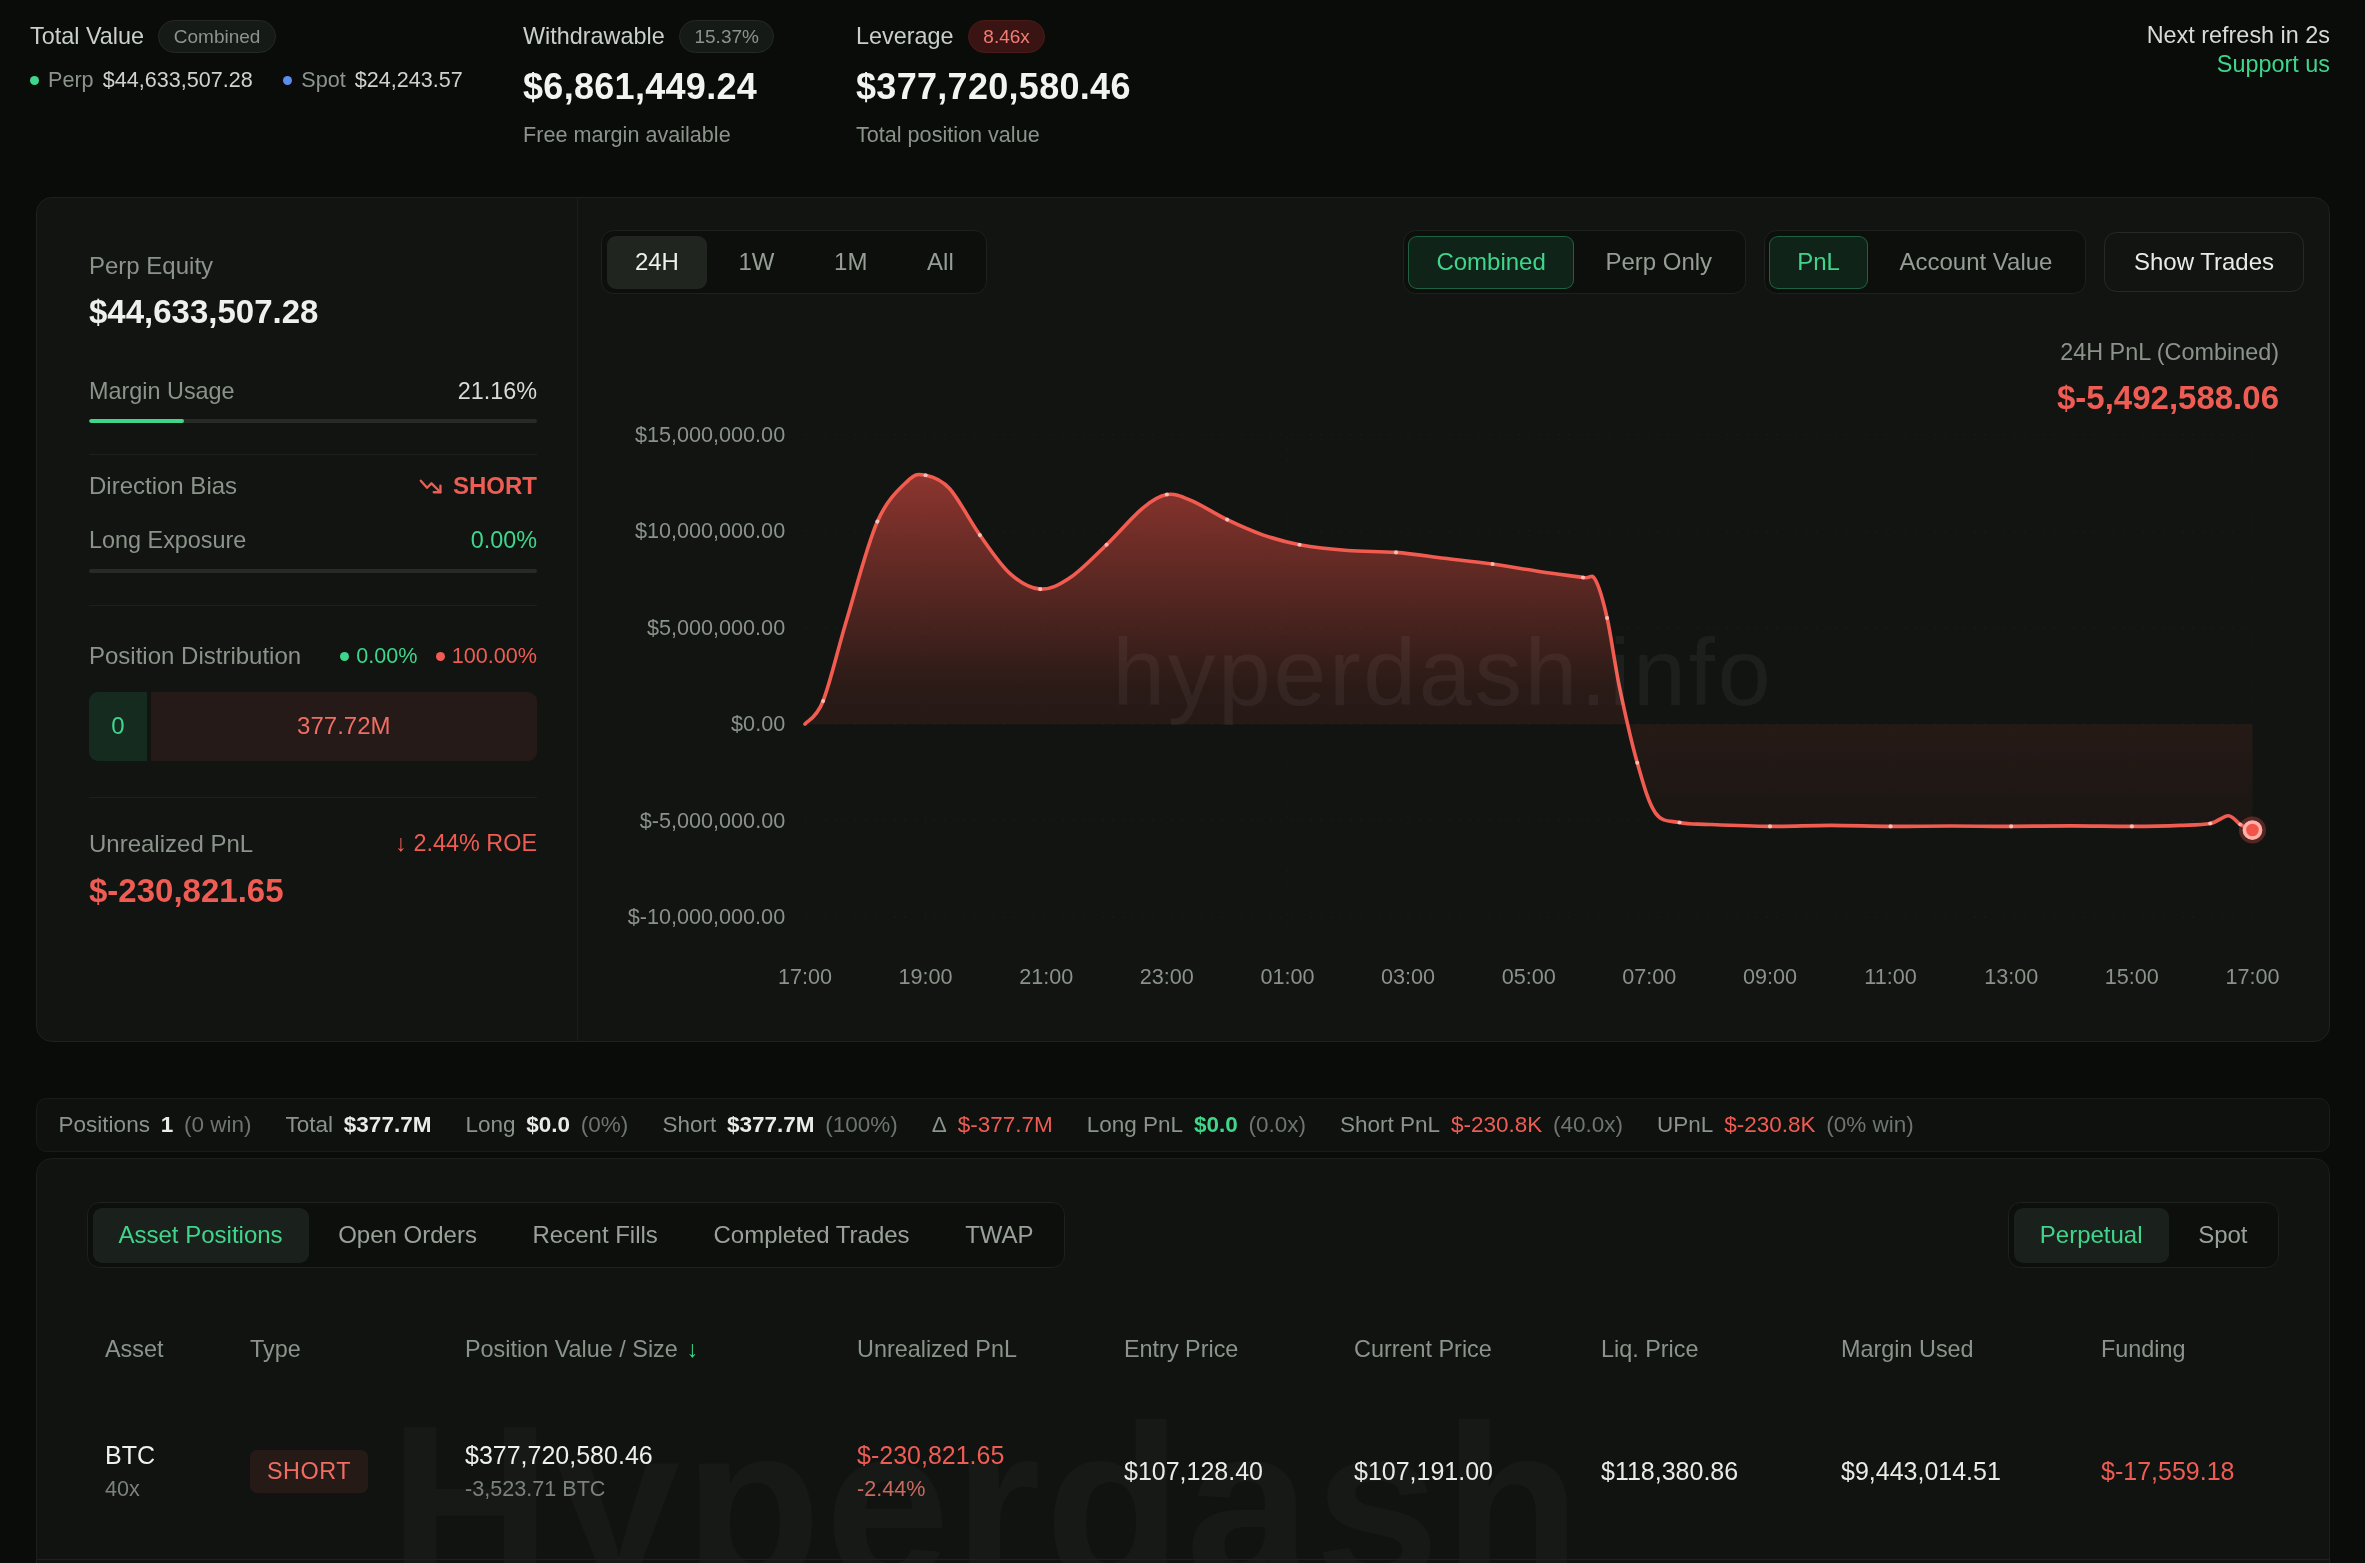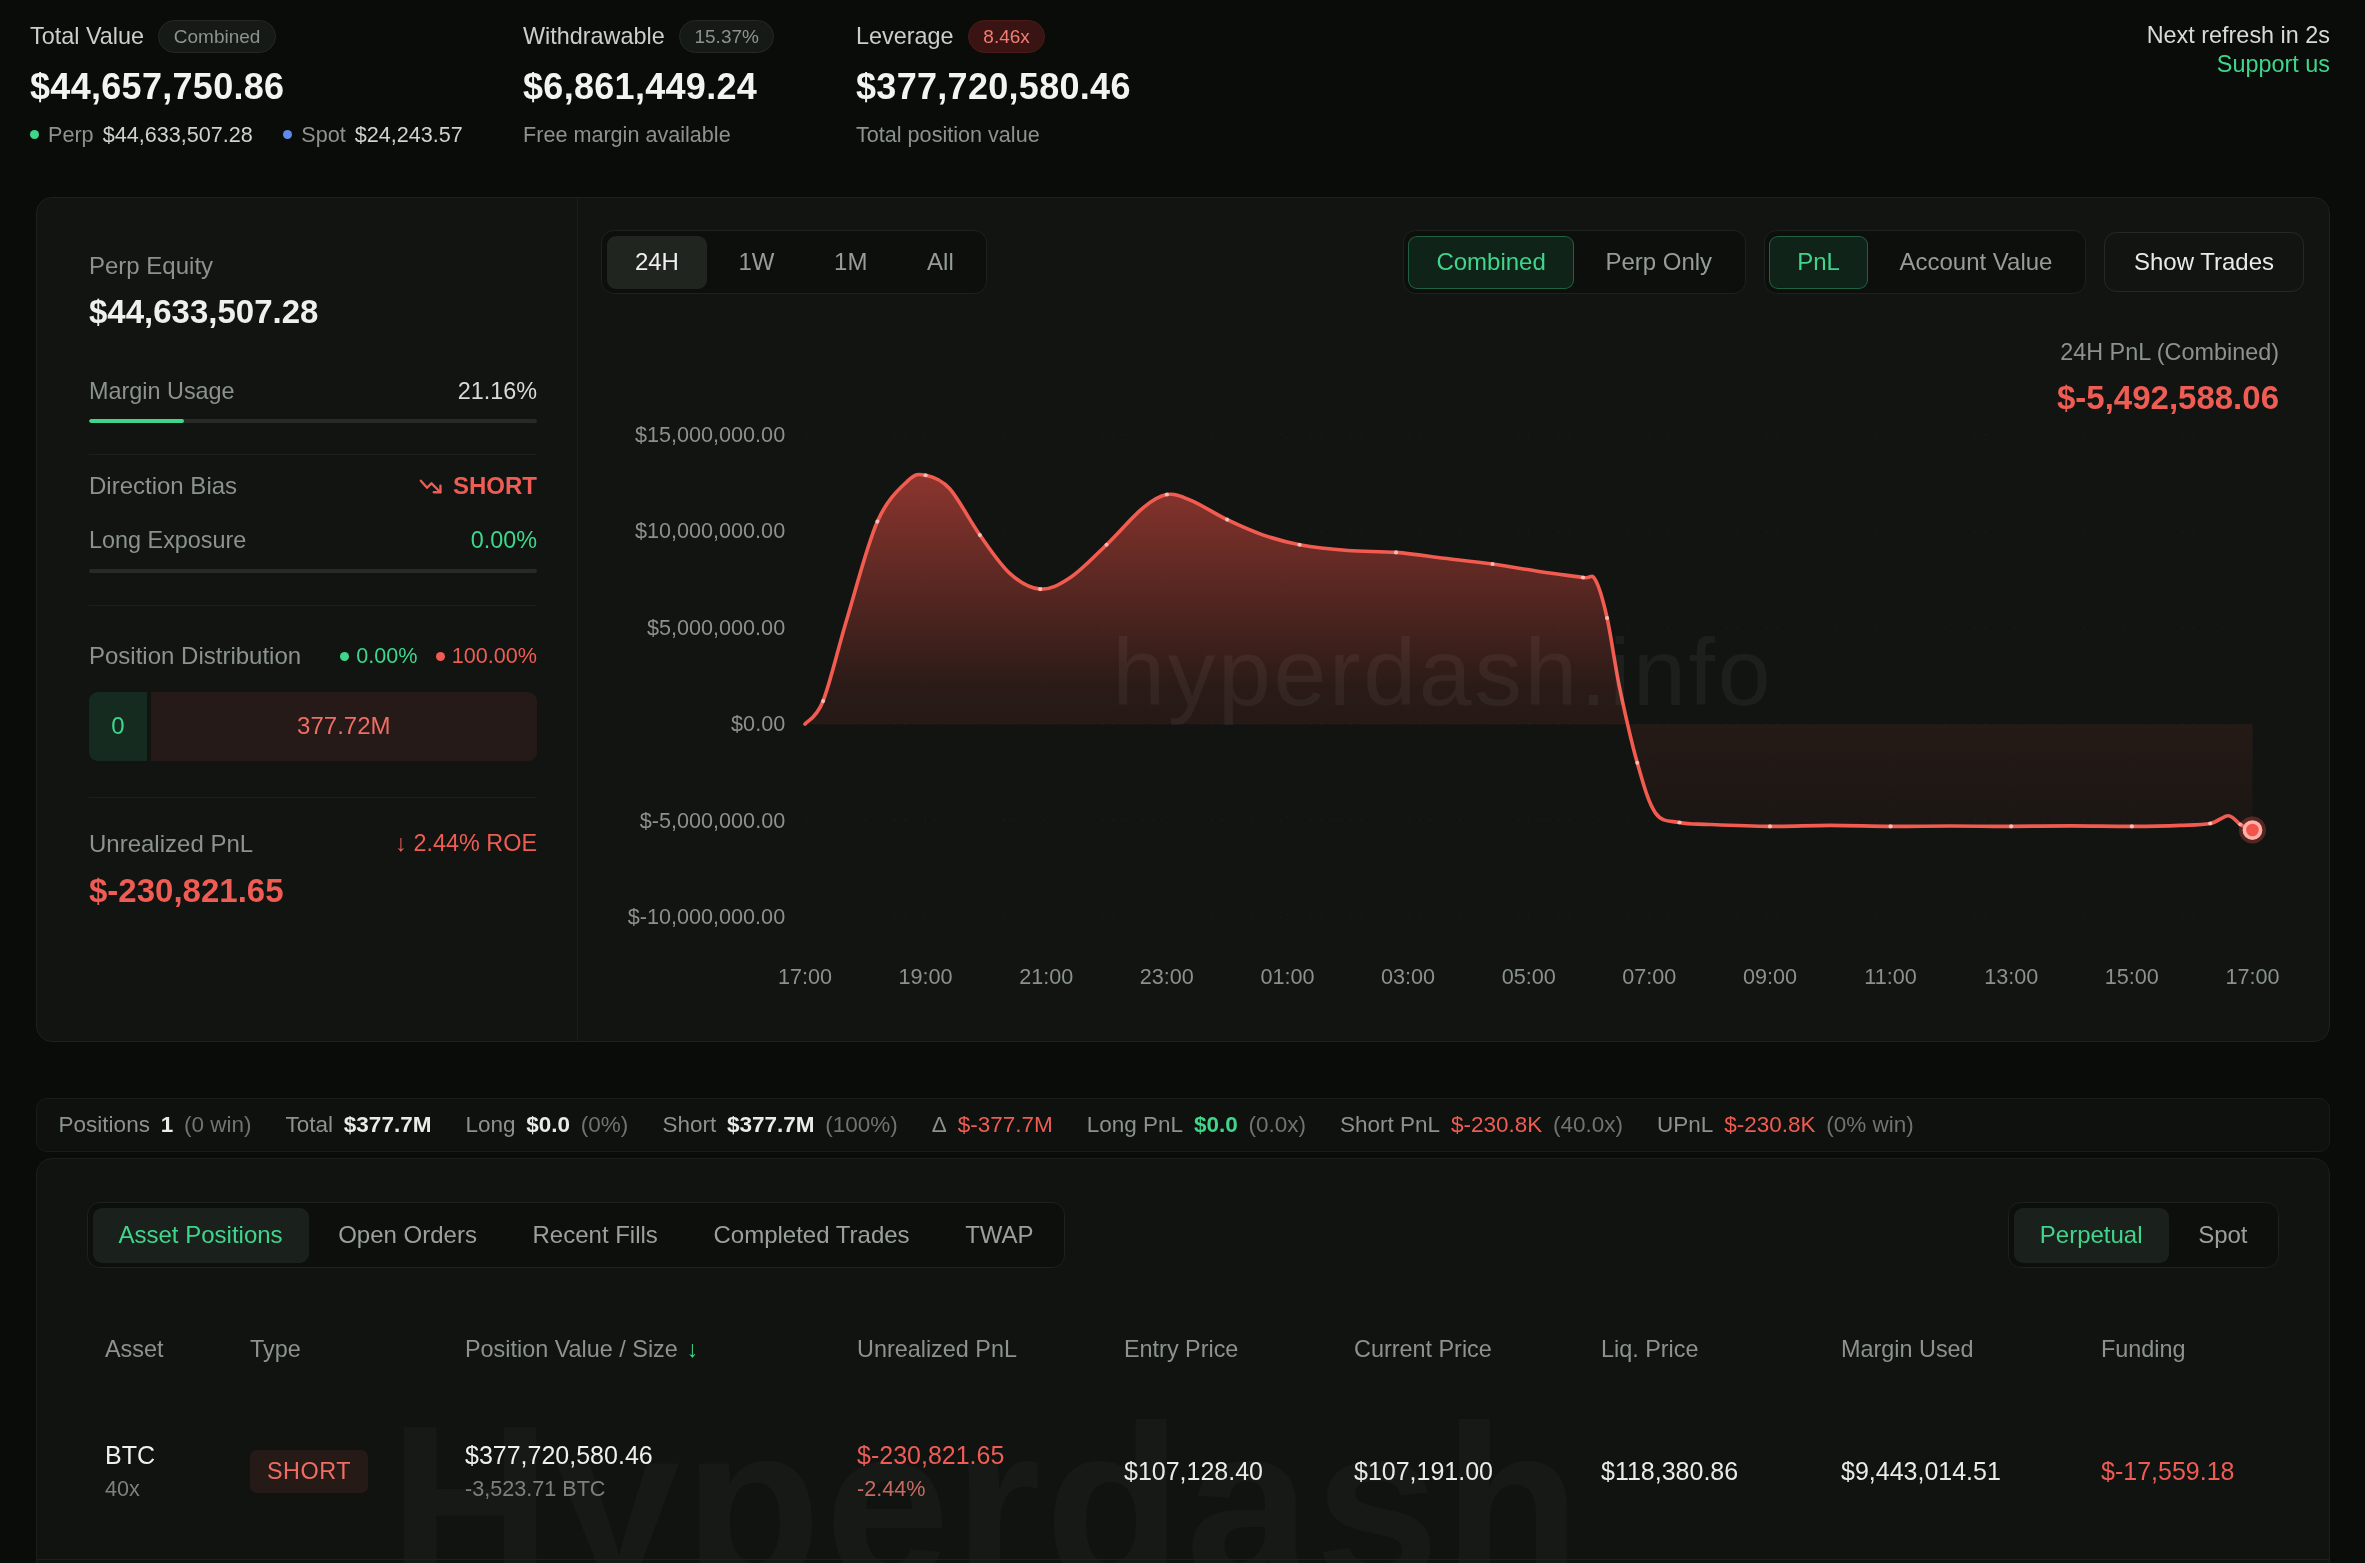--- a/index.html
+++ b/index.html
@@ -93,21 +93,20 @@
 </head>
 <body>
 
 <div id="page">
 
   <div class="hdr-col" style="left:30px">
     <div class="hdr-row">
       <span class="hdr-label">Total Value</span>
       <span class="badge">Combined</span>
     </div>
-    <div class="hdr-value">$44,657,750.86</div>
     <div class="hdr-sub">
       <span class="dot green"></span>
       <span>Perp</span>
       <span class="v">$44,633,507.28</span>
       <span class="gap"></span>
       <span class="dot blue"></span>
       <span>Spot</span>
       <span class="v">$24,243.57</span>
     </div>
   </div>

